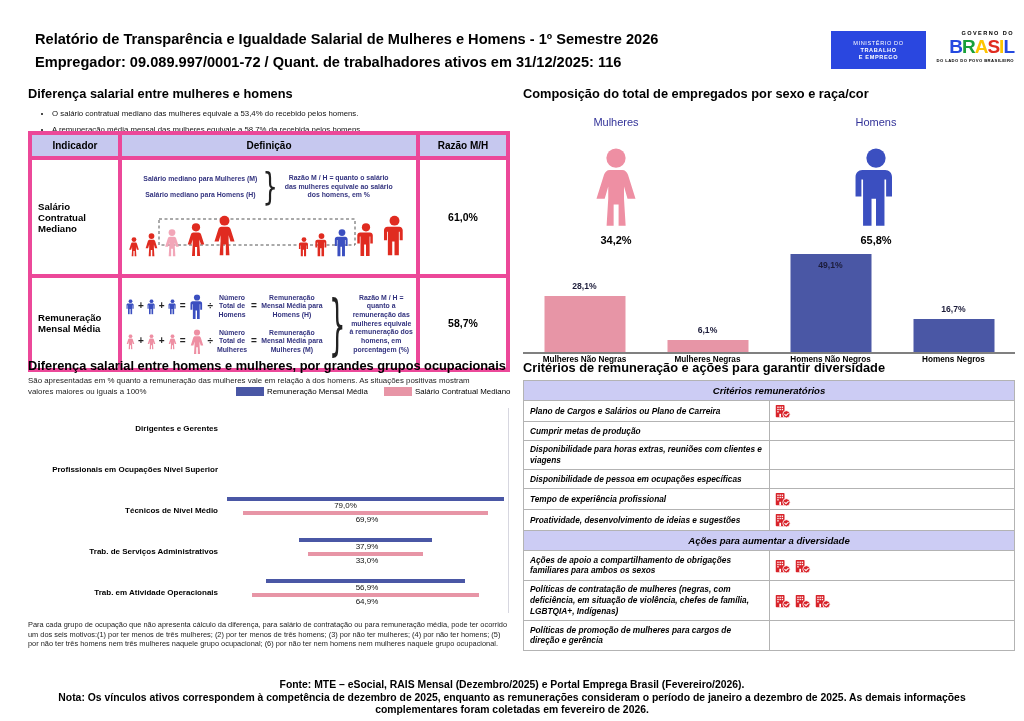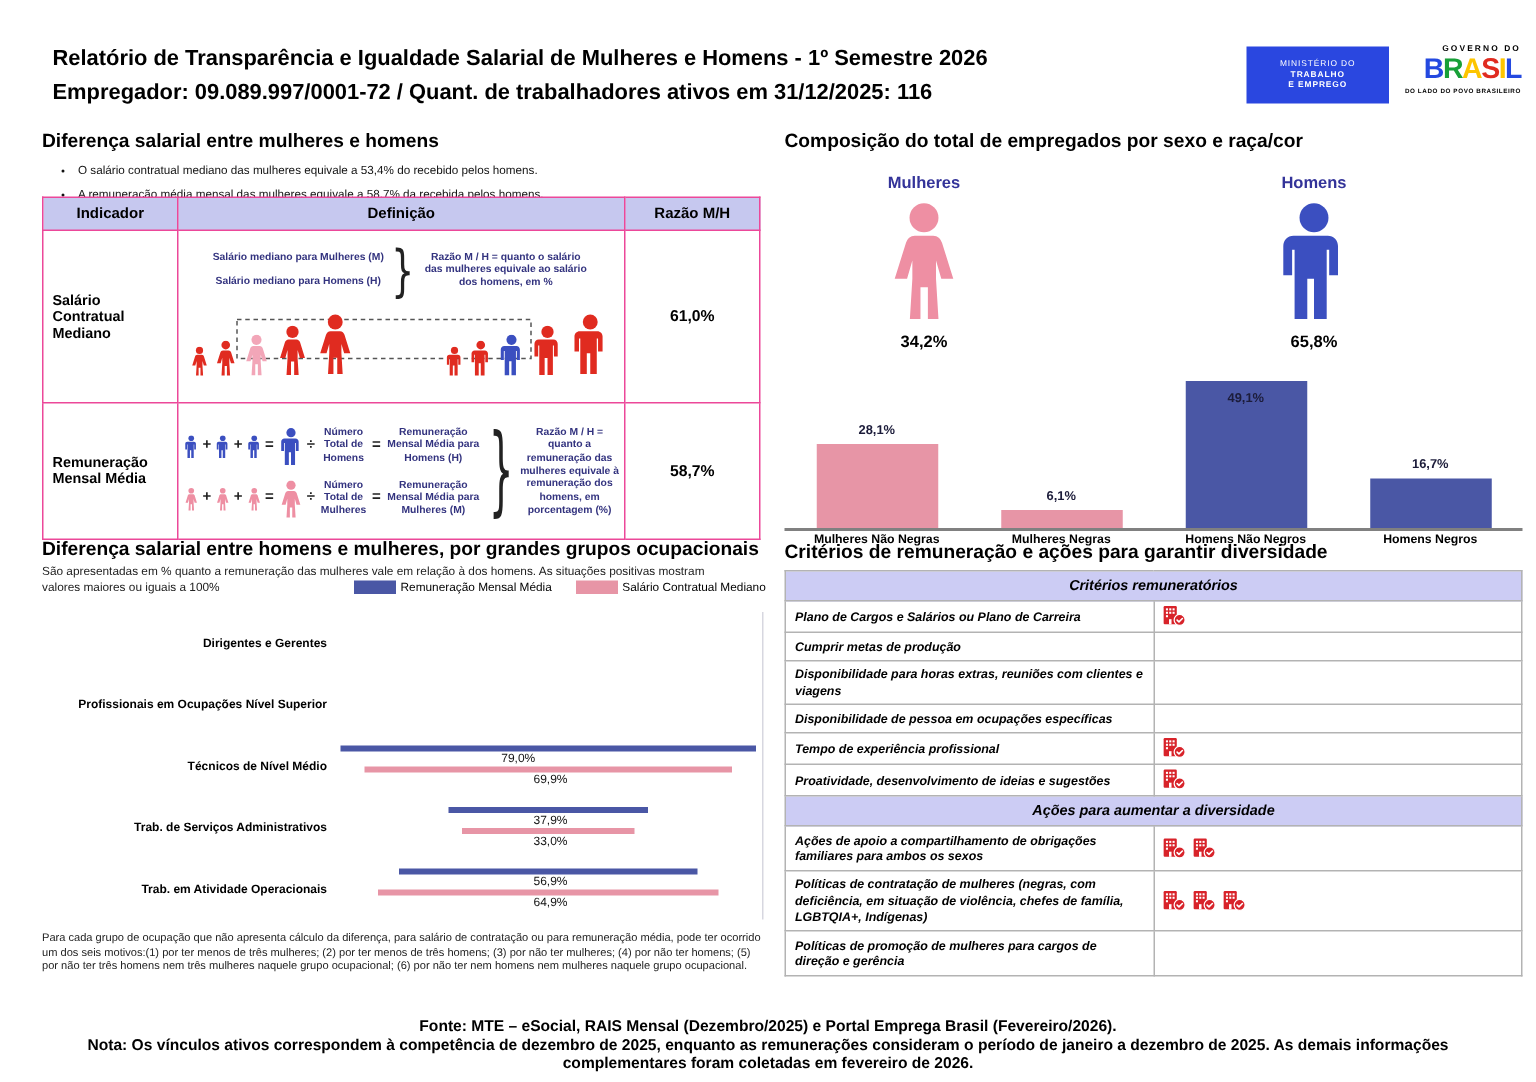--- a/index.html
+++ b/index.html
@@ -18,21 +18,21 @@
   .gov-brand{font-size:19px;font-weight:900;letter-spacing:-1px;line-height:1;margin-top:1px;}
   .gov-bottom{font-size:4.2px;font-weight:bold;letter-spacing:.4px;margin-top:2px;}
 
   
   .sec-title{font-size:12.8px;font-weight:bold;margin:0;}
 
   
   .sec-gap{position:absolute;left:28px;top:86px;width:478px;}
   .gap-bullets{margin:5px 0 0 24px;padding:0;font-size:7.8px;line-height:2.0;color:#111;}
   .ind-table{position:absolute;left:28px;top:131px;width:478px;border-collapse:collapse;table-layout:fixed;}
-  .ind-table th,.ind-table td{border:1px solid #ec4899;}
+  .ind-table th,.ind-table td{border:4px solid #ec4899;}
   .ind-table th{background:#c6c8ef;font-size:10px;padding:5px 2px;}
   .col-ind{width:90px;} .col-def{width:298px;} .col-ratio{width:90px;}
   td.ind-cell{font-size:9.6px;font-weight:bold;padding-left:6px;vertical-align:middle;}
   td.ratio-cell{font-size:10.5px;font-weight:bold;text-align:center;vertical-align:middle;}
   tr.r1 td{height:112px;} tr.r2 td{height:88px;}
   .def1-top{display:flex;align-items:center;justify-content:center;gap:5px;margin-top:2px;}
   .def-navy{color:#33337f;font-weight:bold;font-size:6.9px;line-height:1.25;}
   .def1-lines{display:flex;flex-direction:column;gap:7px;text-align:center;}
   .brace{display:inline-block;font-family:"DejaVu Sans",sans-serif;color:#222;font-weight:400;}
   .brace.b1{font-size:24px;transform:scaleY(1.55);}
@@ -43,21 +43,21 @@
   .eq-col{display:flex;flex-direction:column;gap:9px;}
   .eq-row{display:flex;align-items:center;gap:2px;}
   .eq-sym{font-size:10px;font-weight:bold;color:#222;}
   .eq-div{width:34px;text-align:center;}
   .eq-res{width:66px;text-align:center;}
   .def2-explain{width:90px;text-align:center;}
 
   
   .sec-comp{position:absolute;left:523px;top:86px;width:492px;}
   .fig{position:absolute;width:130px;text-align:center;top:30px;}
-  .fig-label{font-size:11px;font-weight:bold;color:#333399;margin-bottom:7px;}
+  .fig-label{font-size:11px;font-weight:normal;color:#333399;margin-bottom:20px;}
   .fig-value{font-size:11px;font-weight:bold;margin-top:2px;}
   .comp-chart{position:absolute;left:523px;top:228px;width:492px;height:124px;
               border-bottom:2px solid #808080;display:flex;}
   .comp-slot{flex:1;position:relative;}
   .vbar{position:absolute;bottom:0;left:50%;transform:translateX(-50%);width:81px;}
   .vbar.pink{background:#e795a6;} .vbar.navy{background:#4a57a5;}
   .vval{position:absolute;left:50%;transform:translateX(-50%);font-size:8.6px;font-weight:bold;color:#1c1c3a;white-space:nowrap;}
   .comp-axis{position:absolute;left:523px;top:355px;width:492px;display:flex;}
   .comp-axis div{flex:1;text-align:center;font-size:8.2px;font-weight:bold;}
 

